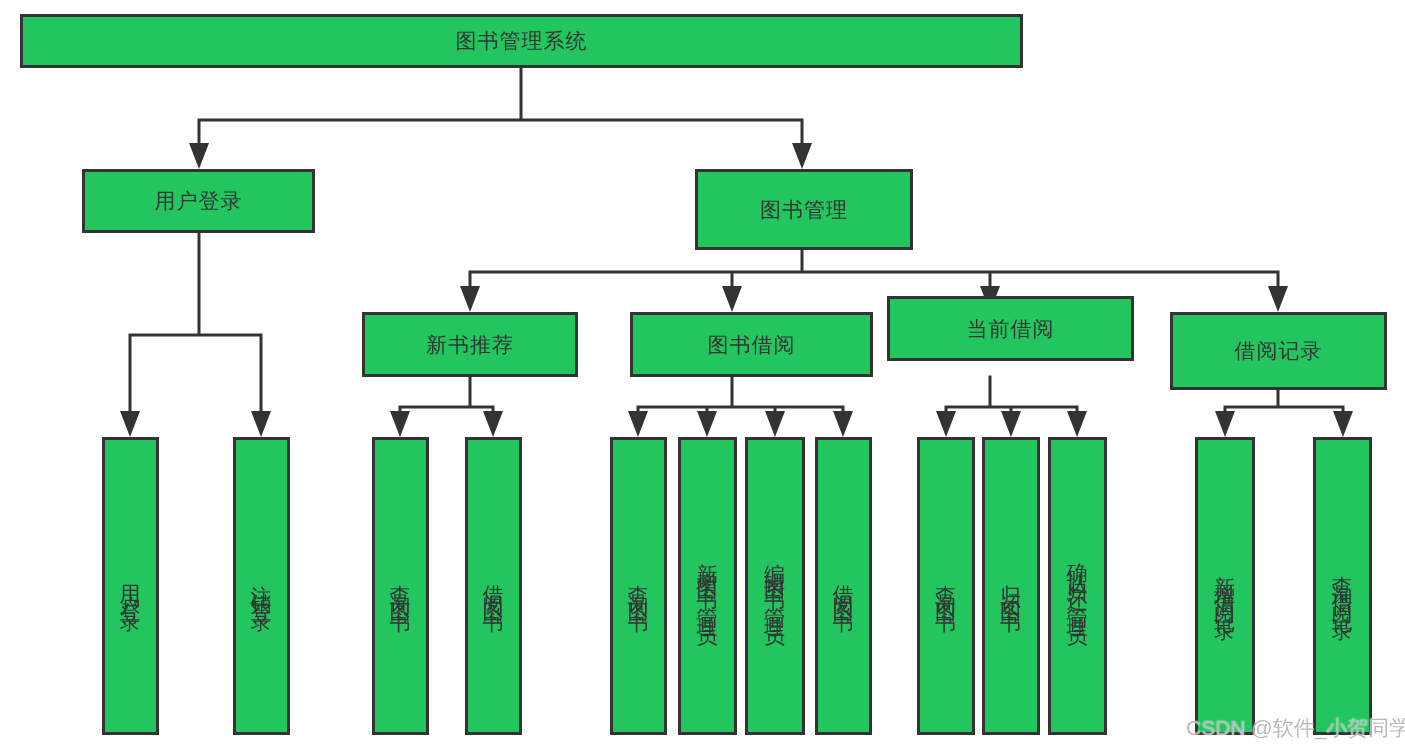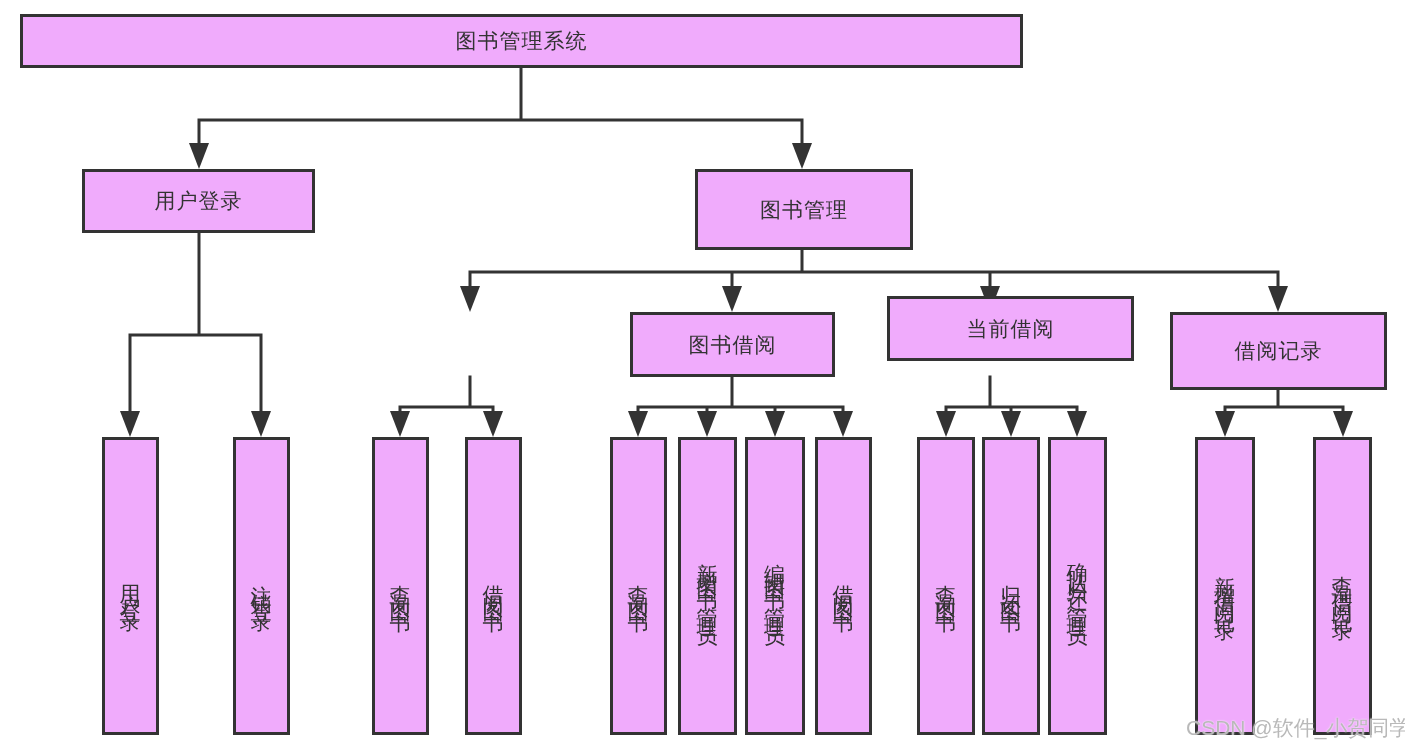--- a/index.html
+++ b/index.html
@@ -18,21 +18,21 @@
   .connectors {
     position: absolute;
     left: 0;
     top: 0;
     width: 1405px;
     height: 747px;
   }
   .node {
     position: absolute;
     box-sizing: border-box;
-    background: #f0abfc;
+    background: #22c55e;
     border: 3px solid #333333;
     display: flex;
     align-items: center;
     justify-content: center;
     color: #333333;
   }
   .hnode .label {
     font-size: 21px;
     letter-spacing: 1px;
     white-space: nowrap;
@@ -107,21 +107,24 @@
     <span class="label">图书管理系统</span>
   </div>
 
   <div class="node hnode" style="left:82px; top:169px; width:233px; height:64px;">
     <span class="label">用户登录</span>
   </div>
   <div class="node hnode" style="left:695px; top:169px; width:218px; height:81px;">
     <span class="label">图书管理</span>
   </div>
 
-  <div class="node hnode" style="left:630px; top:312px; width:205px; height:65px;">
+  <div class="node hnode" style="left:362px; top:312px; width:216px; height:65px;">
+    <span class="label">新书推荐</span>
+  </div>
+  <div class="node hnode" style="left:630px; top:312px; width:243px; height:65px;">
     <span class="label">图书借阅</span>
   </div>
   <div class="node hnode" style="left:887px; top:296px; width:247px; height:65px;">
     <span class="label">当前借阅</span>
   </div>
   <div class="node hnode" style="left:1170px; top:312px; width:217px; height:78px;">
     <span class="label">借阅记录</span>
   </div>
 
   <div class="node vnode" style="left:102px; top:437px; width:57px; height:298px;">

